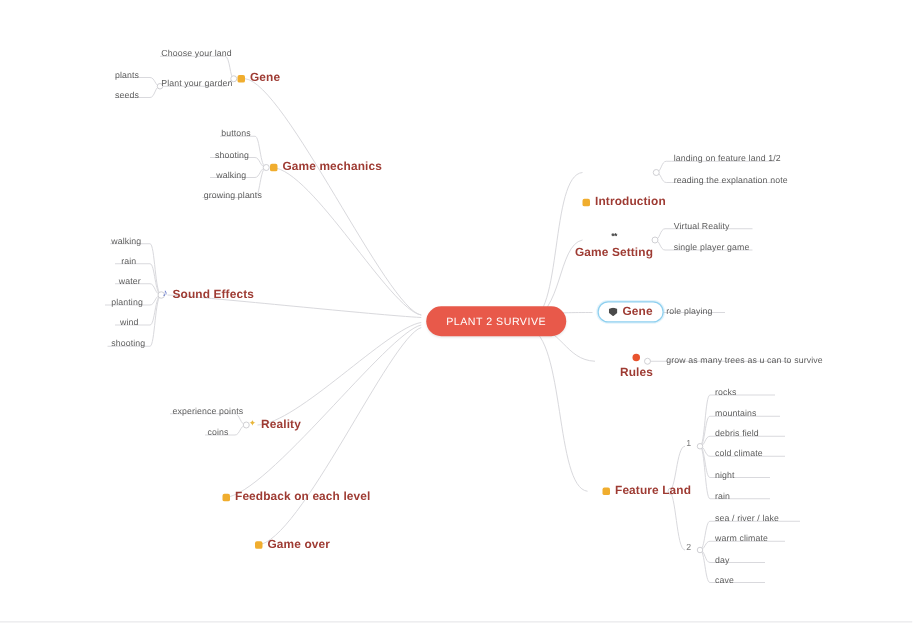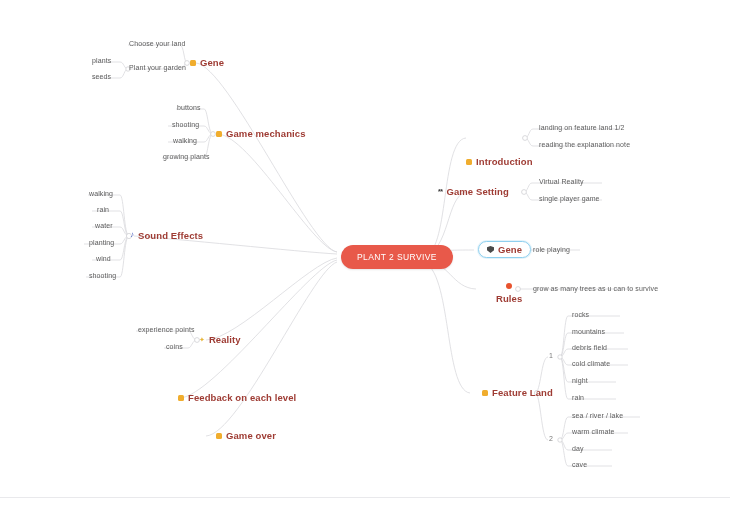--- a/index.html
+++ b/index.html
@@ -277,37 +277,37 @@
   </div>
   <div class="node leaf" style="left:166px;top:343px;">
     <span>coins</span>
   </div>
 
   <div class="node" style="left:178px;top:392px;">
     <span class="ic ic-sq-orange"></span>
     <span class="branch">Feedback on each level</span>
   </div>
 
-  <div class="node" style="left:204px;top:430px;margin-left:12px;">
+  <div class="node" style="left:204px;top:430px;">
     <span class="ic ic-sq-orange"></span>
     <span class="branch">Game over</span>
   </div>
 
   <div class="node" style="left:466px;top:132px;margin-top:24px;">
     <span class="ic ic-sq-orange"></span>
     <span class="branch">Introduction</span>
   </div>
   <div class="node leaf" style="left:539px;top:124px;">
     <span>landing on feature land 1/2</span>
   </div>
   <div class="node leaf" style="left:539px;top:141px;">
     <span>reading the explanation note</span>
   </div>
 
-  <div class="node" style="left:438px;top:186px;">
+  <div class="node" style="left:460px;top:186px;flex-direction:column;">
     <span class="ic-stars">**</span>
     <span class="branch">Game Setting</span>
   </div>
   <div class="node leaf" style="left:539px;top:178px;">
     <span>Virtual Reality</span>
   </div>
   <div class="node leaf" style="left:539px;top:195px;">
     <span>single player game</span>
   </div>
 

